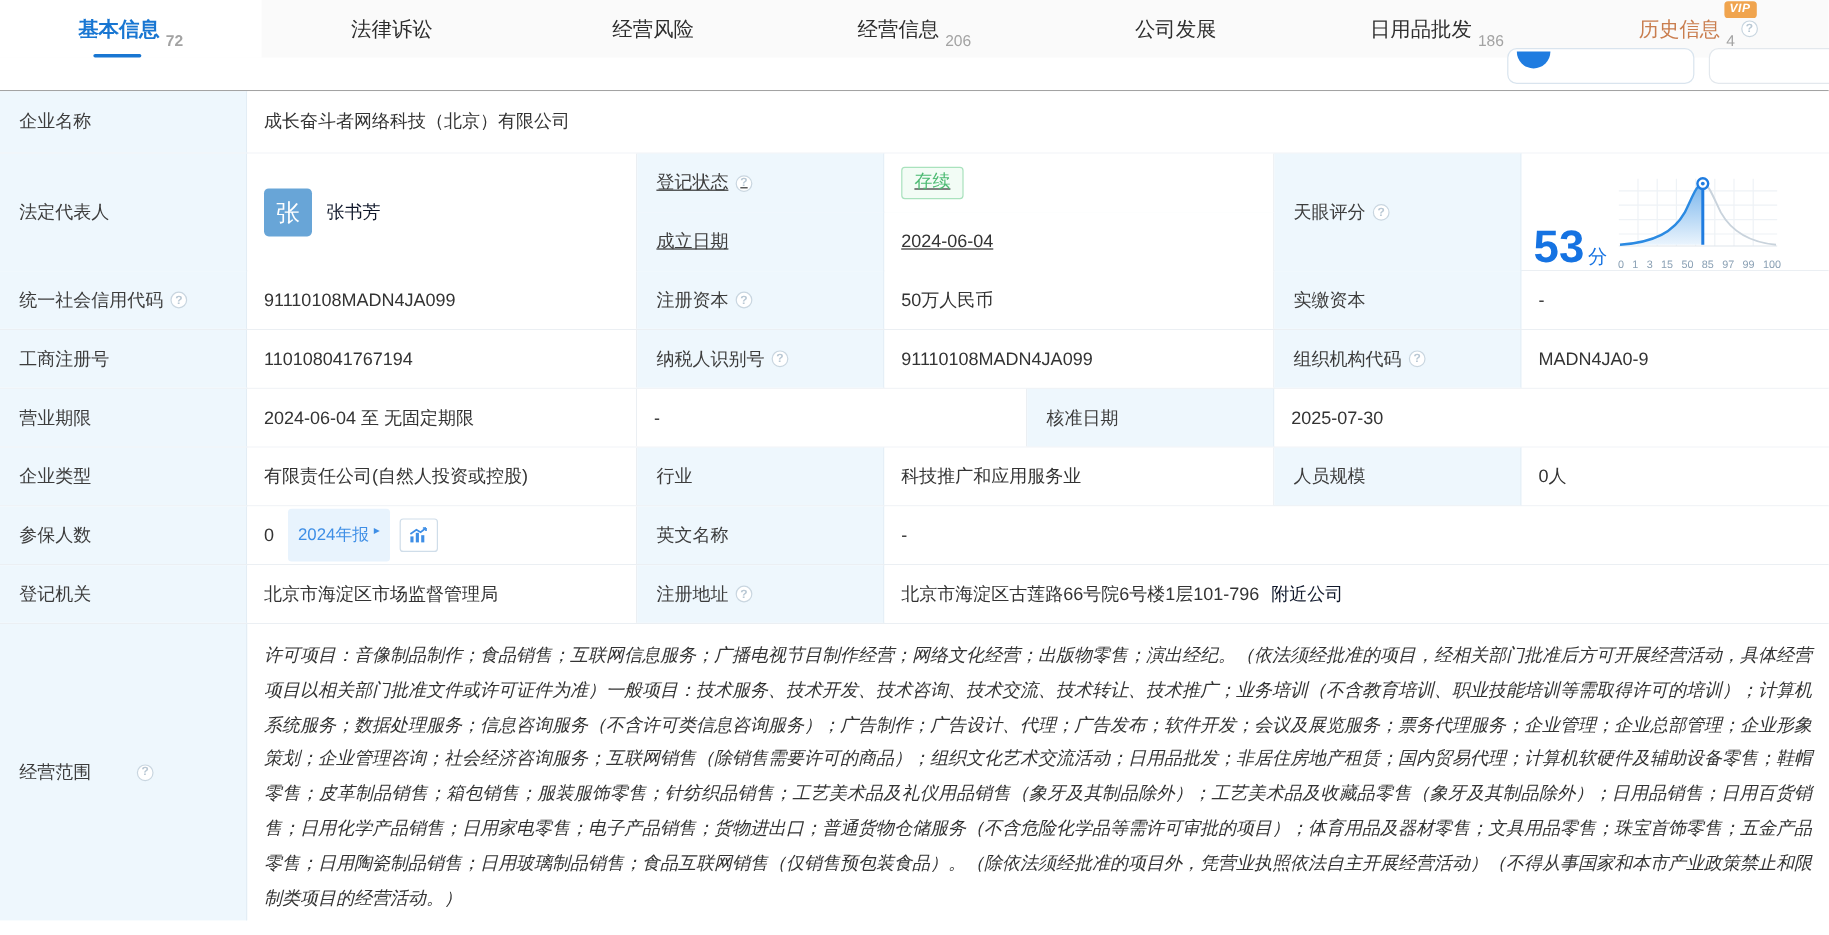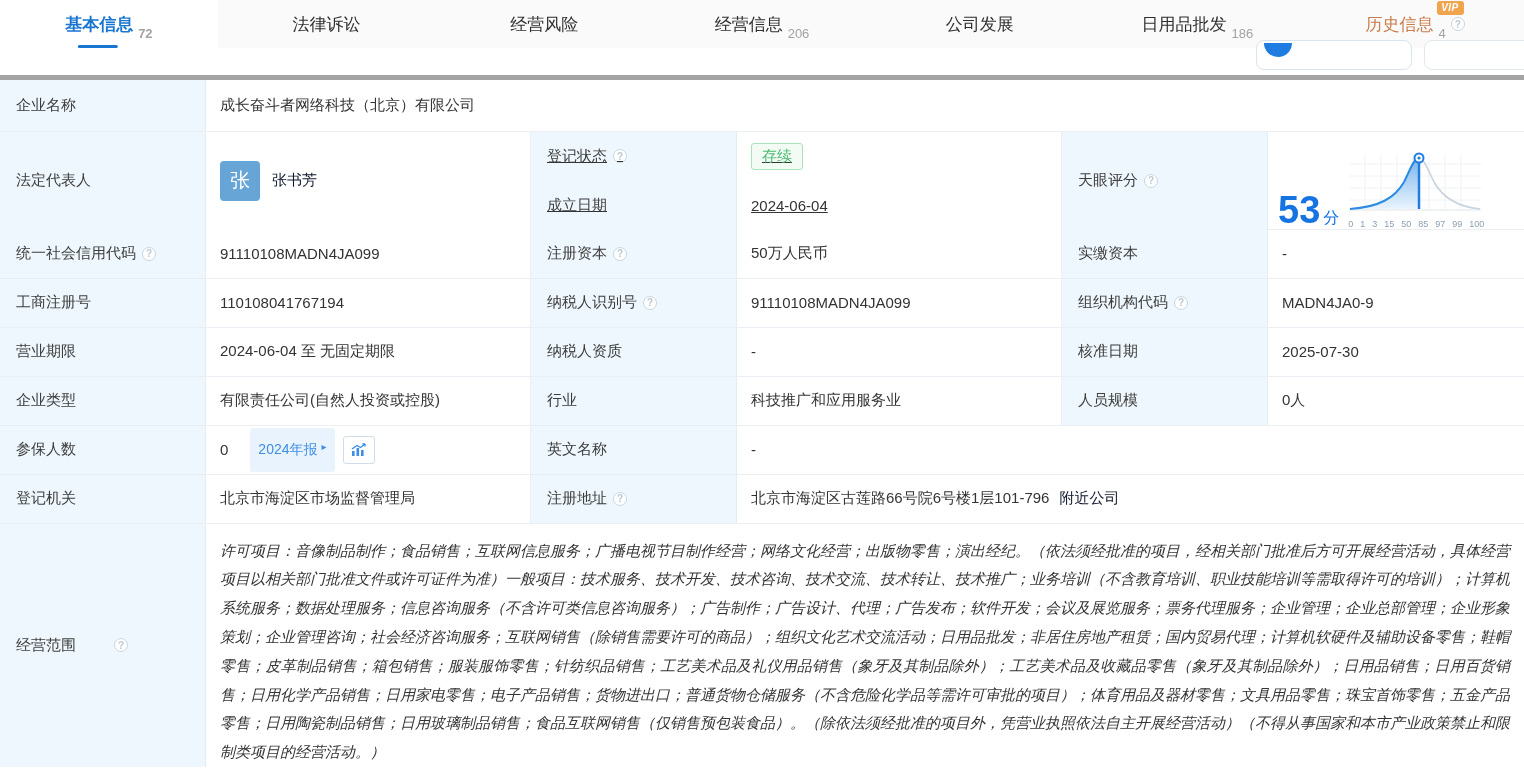--- a/index.html
+++ b/index.html
@@ -26,21 +26,21 @@
   
   .frag-box1 { position: absolute; top: 40px; left: 1256px; width: 156px; height: 30px;
     background: #fff; border: 1px solid #d9e4ee; border-radius: 8px; }
   .frag-box2 { position: absolute; top: 40px; left: 1424px; width: 112px; height: 30px;
     background: #fff; border: 1px solid #e3e8ed; border-radius: 8px; }
   .frag-pointer { position: absolute; top: 43px; left: 1264px; width: 28px; height: 14px;
     background: #1f7ce0; border-radius: 0 0 14px 14px; }
   .gap { height: 27px; background: #fff; }
 
   
-  .table { width: 1524px; border-top: 5px solid #a3a3a3; display: flex; flex-direction: column;
+  .table { width: 1524px; border-top: 1px solid #a3a3a3; display: flex; flex-direction: column;
     height: 692px; }
   .trow { display: flex; border-bottom: 1px solid #ebeff3; }
   .cell { display: flex; align-items: center; padding: 0 16px; font-size: 15px; }
   .lbl { width: 206px; background: #eef7fd; color: #3d3d3d; border-right: 1px solid #e3edf5; flex: none; }
   .val { width: 325px; background: #fff; border-right: 1px solid #ebeff3; padding-left: 14px; }
   .val.last { flex: 1; border-right: none; width: auto; }
   .h52 { height: 52px; } .h49 { height: 49px; } .h98 { height: 98px; }
 
   .subcols { display: flex; flex-direction: column; width: 531px; flex: none; text-decoration: underline; }
   .subrow { display: flex; height: 49px; }
@@ -55,21 +55,21 @@
 
   .score-cell { flex: 1; display: flex; align-items: flex-end; justify-content: flex-start;
     padding: 0 6px 0 10px; background: #fff; }
   .score-num { color: #1673e2; font-size: 38px; font-weight: bold; line-height: 1; }
   .score-unit { color: #1673e2; font-size: 16px; margin: 14px 8px 0 3px; }
   .score-chart { width: 138px; }
   .axis-labels { display: flex; justify-content: space-between; font-size: 9px; color: #8aa0b4;
     padding: 1px 1px 0 1px; }
 
   .report-pill { display: inline-flex; align-items: flex-start; background: #e8f3fd; color: #3e8ee6;
-    font-size: 14px; padding: 13px 8px; border-radius: 3px; margin-left: 22px; cursor: pointer; }
+    font-size: 14px; padding: 13px 8px; border-radius: 3px; margin-left: 12px; cursor: pointer; }
   .report-pill .arrow { font-size: 10px; margin-left: 4px; }
   .chart-btn { display: inline-flex; align-items: center; justify-content: center; width: 32px; height: 28px;
     border: 1px solid #cfdde9; border-radius: 3px; margin-left: 8px; background: #fff; cursor: pointer; }
 
   .scope-row { flex: 1; border-bottom: none; }
   .scope-lbl { align-items: center; gap: 32px; }
   .scope-val { flex: 1; border-right: none; width: auto; align-items: flex-start;
     padding: 13px 14px 0 14px; }
   .scope-text { font-size: 15px; line-height: 28.8px; color: #333; text-align: justify; font-style: italic; }
 </style>
@@ -217,21 +217,20 @@
     <div class="cell lbl">
       <span>组织机构代码</span>
       <span class="help-icon">?</span>
     </div>
     <div class="cell val last">MADN4JA0-9</div>
   </div>
 
   <div class="trow h49">
     <div class="cell lbl">营业期限</div>
     <div class="cell val">2024-06-04 至 无固定期限</div>
-    <div class="cell lbl">纳税人资质</div>
     <div class="cell val">-</div>
     <div class="cell lbl">核准日期</div>
     <div class="cell val last">2025-07-30</div>
   </div>
 
   <div class="trow h49">
     <div class="cell lbl">企业类型</div>
     <div class="cell val">有限责任公司(自然人投资或控股)</div>
     <div class="cell lbl">行业</div>
     <div class="cell val">科技推广和应用服务业</div>

